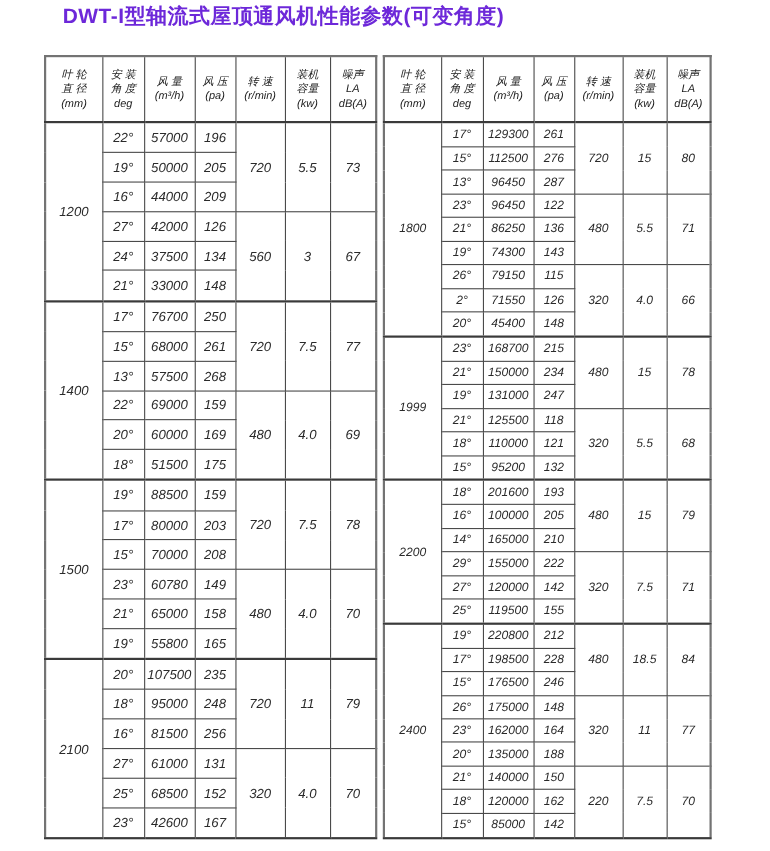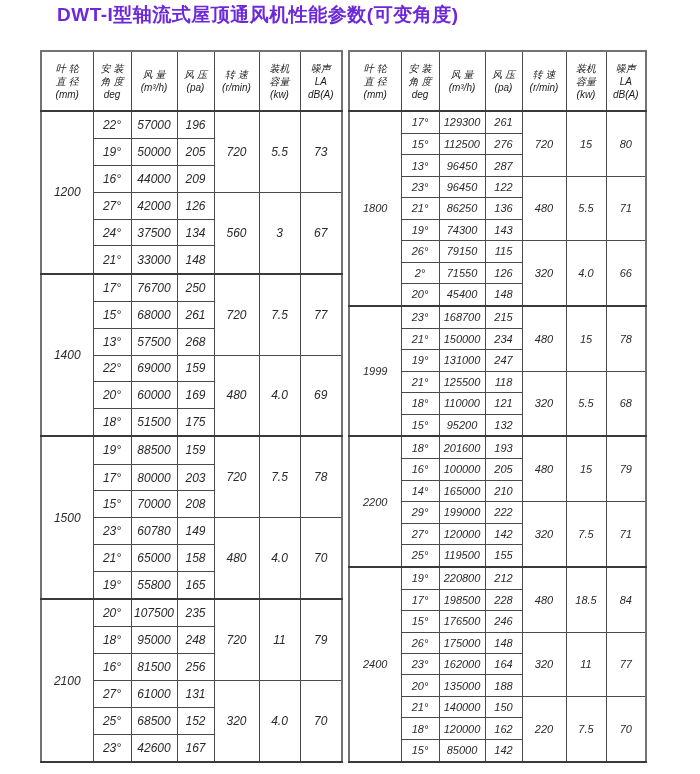--- a/index.html
+++ b/index.html
@@ -413,21 +413,21 @@
             <td>100000</td>
             <td>205</td>
           </tr>
           <tr>
             <td>14°</td>
             <td>165000</td>
             <td>210</td>
           </tr>
           <tr>
             <td>29°</td>
-            <td>199000</td>
+            <td>155000</td>
             <td>222</td>
             <td rowspan="3" class="sec-end">320</td>
             <td rowspan="3" class="sec-end">7.5</td>
             <td rowspan="3" class="sec-end">71</td>
           </tr>
           <tr>
             <td>27°</td>
             <td>120000</td>
             <td>142</td>
           </tr>

